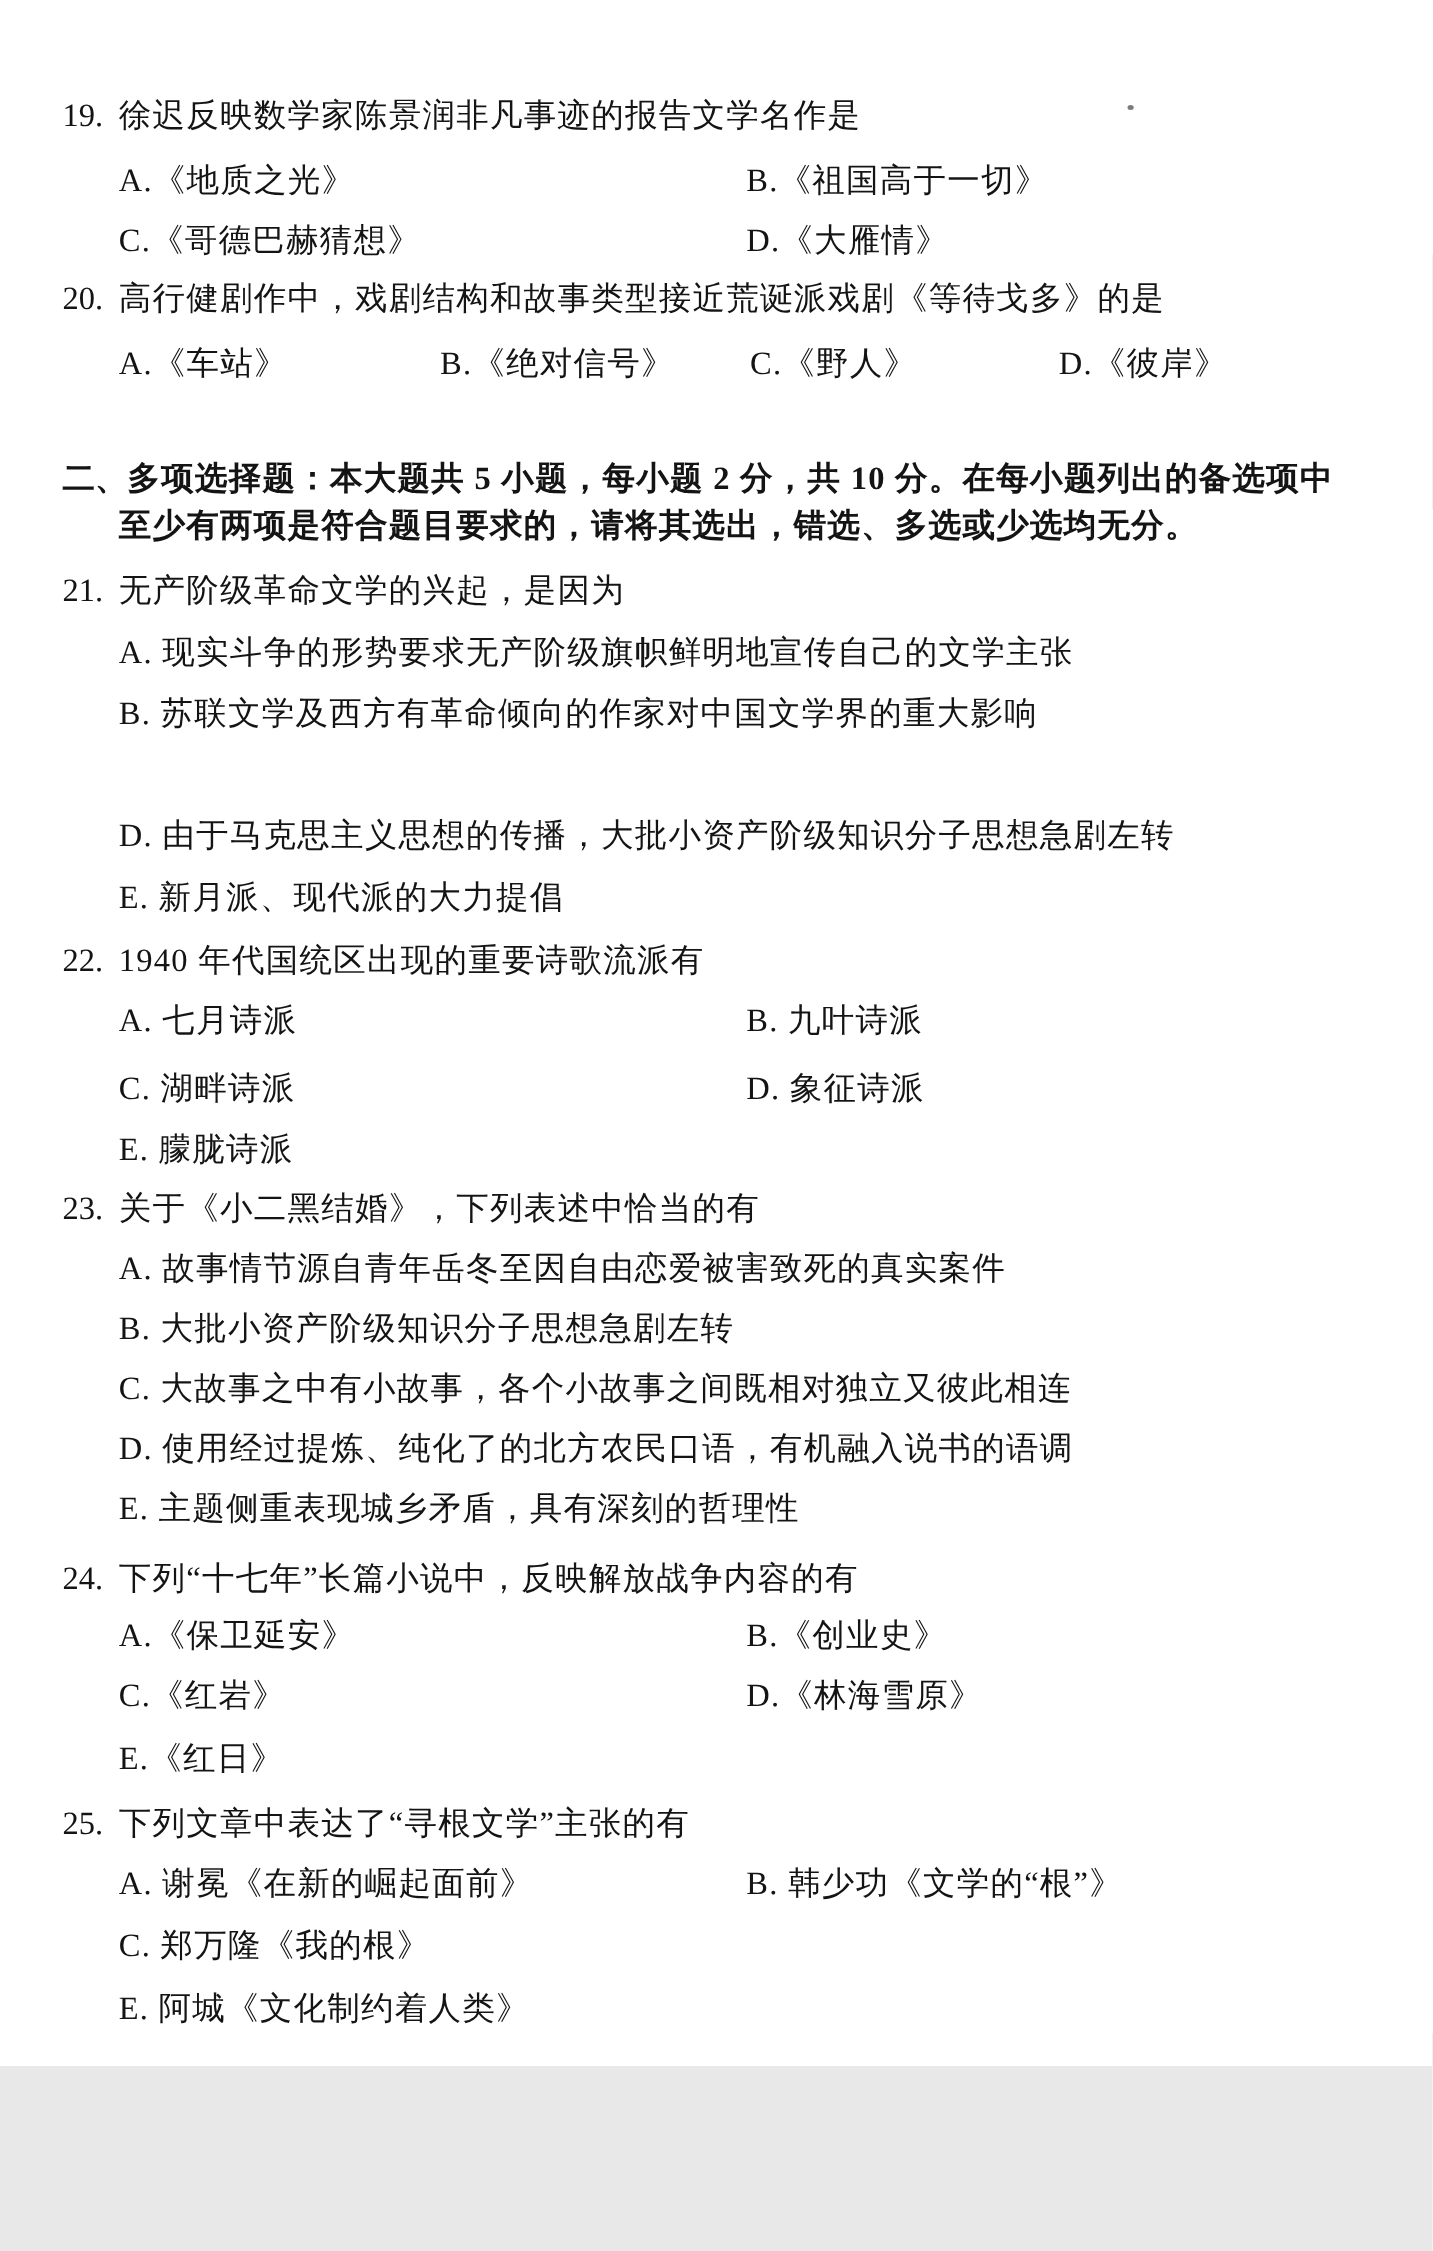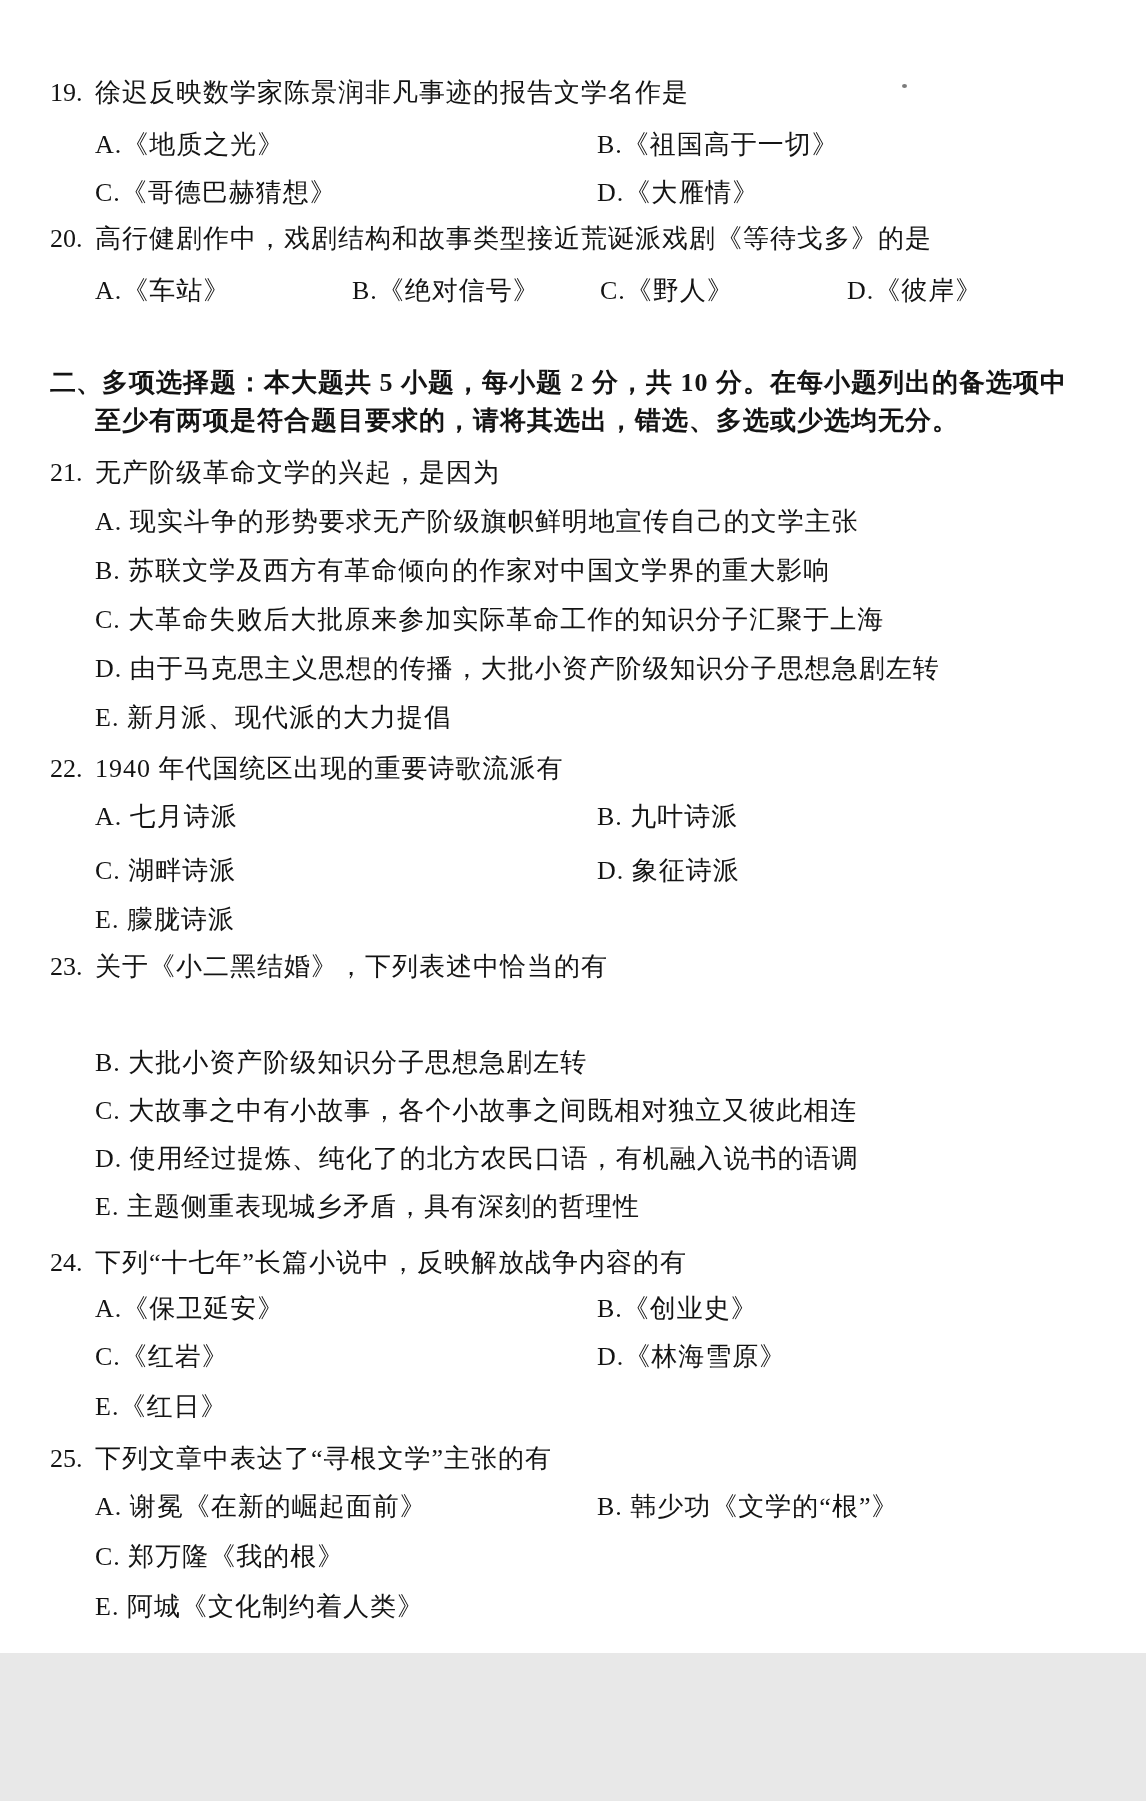--- a/index.html
+++ b/index.html
@@ -51,32 +51,32 @@
   <div class="opt" style="top:276px;left:352px">B.《绝对信号》</div>
   <div class="opt" style="top:276px;left:600px">C.《野人》</div>
   <div class="opt" style="top:276px;left:847px">D.《彼岸》</div>
 
   <div class="qline bold" style="top:368px"><span class="qnum">二、</span><span>多项选择题：本大题共 5 小题，每小题 2 分，共 10 分。在每小题列出的备选项中</span></div>
   <div class="opt bold" style="top:406px;left:95px">至少有两项是符合题目要求的，请将其选出，错选、多选或少选均无分。</div>
 
   <div class="qline" style="top:458px"><span class="qnum">21.</span><span>无产阶级革命文学的兴起，是因为</span></div>
   <div class="opt" style="top:507px;left:95px">A. 现实斗争的形势要求无产阶级旗帜鲜明地宣传自己的文学主张</div>
   <div class="opt" style="top:556px;left:95px">B. 苏联文学及西方有革命倾向的作家对中国文学界的重大影响</div>
-  <div class="opt" style="top:605px;left:95px">C. 大革命失败后大批原来参加实际革命工作的知识分子汇聚于上海</div>
   <div class="opt" style="top:654px;left:95px">D. 由于马克思主义思想的传播，大批小资产阶级知识分子思想急剧左转</div>
   <div class="opt" style="top:703px;left:95px">E. 新月派、现代派的大力提倡</div>
 
   <div class="qline" style="top:754px"><span class="qnum">22.</span><span>1940 年代国统区出现的重要诗歌流派有</span></div>
   <div class="opt" style="top:802px;left:95px">A. 七月诗派</div>
   <div class="opt" style="top:802px;left:597px">B. 九叶诗派</div>
   <div class="opt" style="top:856px;left:95px">C. 湖畔诗派</div>
   <div class="opt" style="top:856px;left:597px">D. 象征诗派</div>
   <div class="opt" style="top:905px;left:95px">E. 朦胧诗派</div>
 
   <div class="qline" style="top:952px"><span class="qnum">23.</span><span>关于《小二黑结婚》，下列表述中恰当的有</span></div>
+  <div class="opt" style="top:1000px;left:95px">A. 故事情节源自青年岳冬至因自由恋爱被害致死的真实案件</div>
   <div class="opt" style="top:1048px;left:95px">B. 大批小资产阶级知识分子思想急剧左转</div>
   <div class="opt" style="top:1096px;left:95px">C. 大故事之中有小故事，各个小故事之间既相对独立又彼此相连</div>
   <div class="opt" style="top:1144px;left:95px">D. 使用经过提炼、纯化了的北方农民口语，有机融入说书的语调</div>
   <div class="opt" style="top:1192px;left:95px">E. 主题侧重表现城乡矛盾，具有深刻的哲理性</div>
 
   <div class="qline" style="top:1248px"><span class="qnum">24.</span><span>下列“十七年”长篇小说中，反映解放战争内容的有</span></div>
   <div class="opt" style="top:1294px;left:95px">A.《保卫延安》</div>
   <div class="opt" style="top:1294px;left:597px">B.《创业史》</div>
   <div class="opt" style="top:1342px;left:95px">C.《红岩》</div>
   <div class="opt" style="top:1342px;left:597px">D.《林海雪原》</div>

